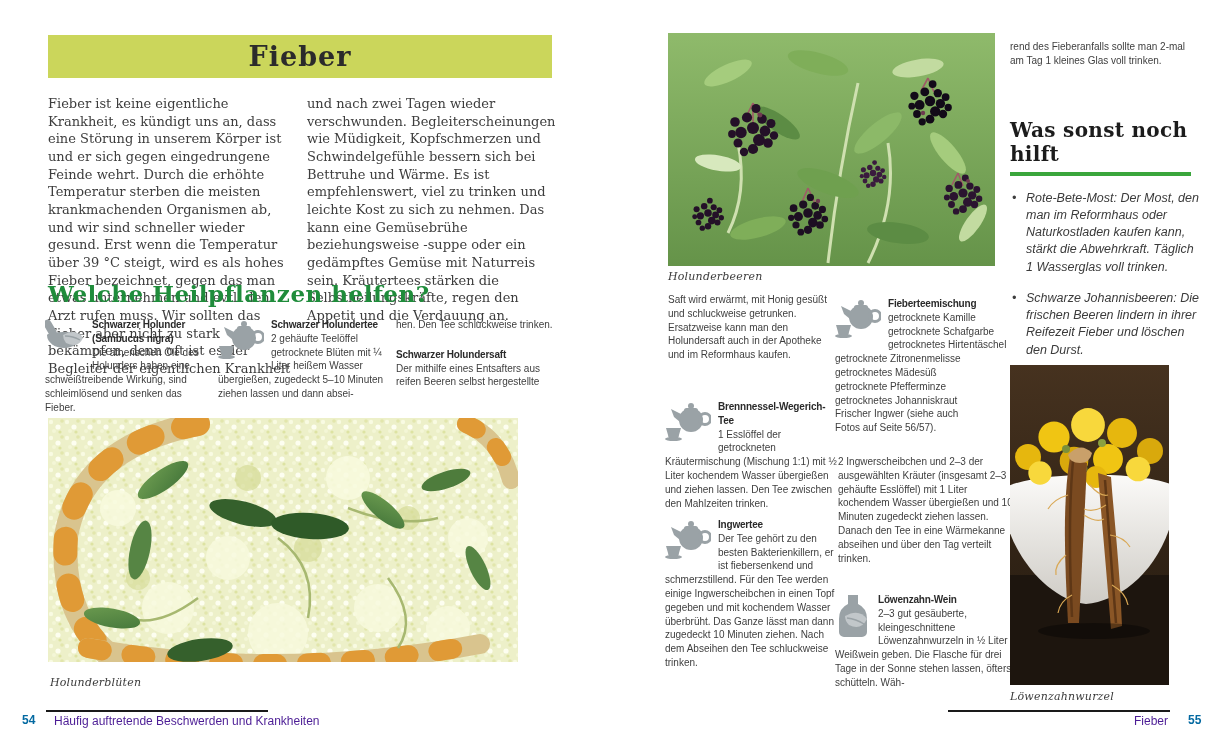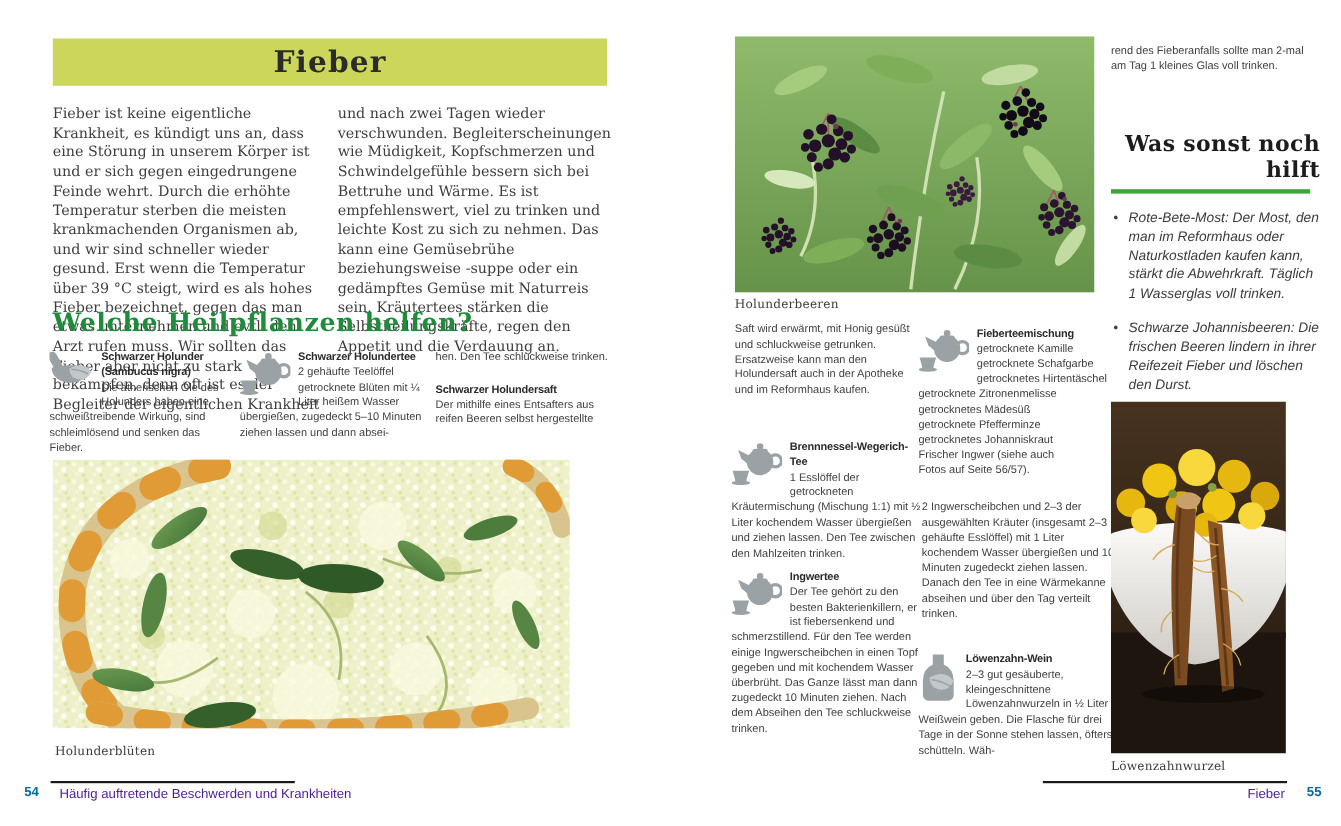--- a/index.html
+++ b/index.html
@@ -16,23 +16,23 @@
   
   .sec-head{left:48px;top:280px;font-family:"DejaVu Serif",serif;font-weight:bold;font-size:23px;color:#1f8c3b;letter-spacing:.5px;}
   
   .remedy{font-size:10px;line-height:1.38;color:#3e3e3e;}
   .rtitle{font-weight:bold;color:#2b2b2b;letter-spacing:-.2px;}
   .ricon{float:left;margin:1px 7px 6px 0;}
   .rp{margin:0;}
   .gap{height:16px;clear:none;}
   .ingr{white-space:nowrap;}
   
-  .cap{font-family:"DejaVu Serif",serif;font-size:11px;color:#3a3a3a;letter-spacing:.2px;}
-  
-  .side-head{font-family:"DejaVu Serif",serif;font-weight:bold;font-size:20px;color:#1c1c1c;letter-spacing:.3px;text-align:right;}
+  .cap{font-family:"DejaVu Serif",serif;font-style:italic;font-size:11px;color:#3a3a3a;letter-spacing:.2px;}
+  
+  .side-head{font-family:"DejaVu Serif",serif;font-weight:bold;font-size:20px;color:#1c1c1c;letter-spacing:.3px;}
   .side-rule{height:3.5px;background:#3aa63c;margin-top:6px;width:181px;}
   .bullet{position:relative;padding-left:16px;margin-top:14px;font-size:12.5px;line-height:1.38;font-style:italic;}
   .bullet::before{content:"•";position:absolute;left:2px;top:0;color:#3e3e3e;}
   
   .foot-rule{height:1.5px;background:#1a1a1a;}
   .foot-txt{font-size:12px;color:#4c1d95;}
   .pgnum{font-size:12px;font-weight:bold;color:#0369a1;}
   .photo{display:block;}
 </style>
 </head>

